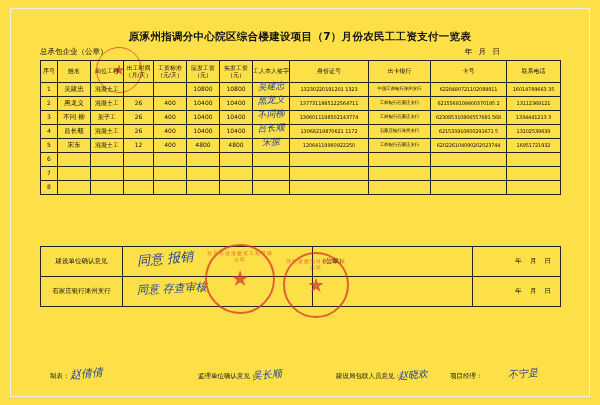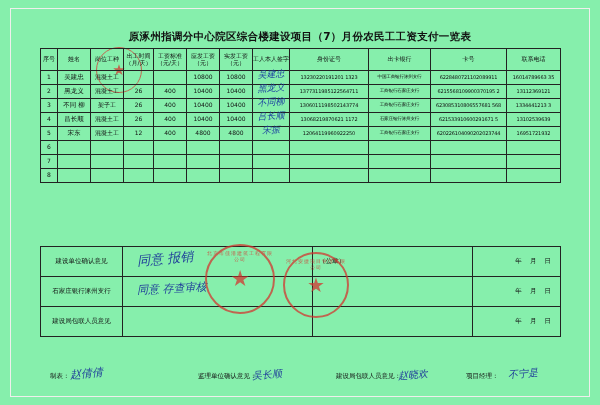--- a/index.html
+++ b/index.html
@@ -6,21 +6,21 @@
   body{
     width:600px;height:405px;
     background:#ffffff;
     font-family:"DejaVu Sans","Liberation Sans",sans-serif;
     color:#111;
     overflow:hidden;
     position:relative;
   }
   .page{
     position:absolute;inset:0;
-    background:#86efac;
+    background:#fde047;
     text-decoration:underline;
   }
   
   .scan-edge{
     position:absolute;left:10px;top:8px;right:10px;bottom:8px;
     border:1px solid #efefec;
     pointer-events:none;
   }
   .title{
     position:absolute;top:30px;left:0;width:600px;
@@ -35,21 +35,21 @@
     position:absolute;top:47px;left:40px;width:520px;
     font-size:7.5px;
     display:flex;
     align-items:flex-end;
   }
   .subrow .left{white-space:nowrap;}
   .subrow .right{margin-left:auto;white-space:nowrap;letter-spacing:2px;padding-right:58px;}
 
   table.main{
     position:absolute;
-    top:48px;left:40px;
+    top:60px;left:40px;
     border-collapse:collapse;
     width:520px;
     font-size:6px;
     table-layout:fixed;
   }
   table.main td,table.main th{
     border:1px solid #222;
     padding:0;
     text-align:center;
     vertical-align:middle;
@@ -146,39 +146,43 @@
     position:absolute;
     top:372px;left:46px;width:520px;
     font-size:6.5px;
     color:#111;
   }
   .footer span.lbl{margin-right:2px;}
   .f-item{position:absolute;white-space:nowrap;}
   .f1{left:4px;}
   .f2{left:152px;}
   .f3{left:290px;}
-  .f4{left:420px;}
+  .f4{left:404px;}
   .ink-f{
     font-family:"DejaVu Serif","Liberation Serif",serif;
     color:#203f9a;font-style:italic;font-size:11px;
     position:absolute;white-space:nowrap;transform:rotate(-5deg);
   }
   .ink-f1{left:24px;top:-6px;}
   .ink-f2{left:206px;top:-4px;font-size:10px;}
   .ink-f3{left:352px;top:-4px;font-size:10px;}
   .ink-f4{left:462px;top:-5px;font-size:10px;}
 </style>
 </head>
 <body>
 
 <div class="page">
   <div class="scan-edge"></div>
 
   <div class="title">原涿州指调分中心院区综合楼建设项目（7）月份农民工工资支付一览表</div>
 
+  <div class="subrow">
+    <div class="left">总承包企业（公章）</div>
+    <div class="right">年    月    日</div>
+  </div>
 
   <div class="seal" id="seal-top">
     <span class="star">★</span>
   </div>
 
   <table class="main">
     <colgroup>
       <col style="width:17px">
         <col style="width:33px">
         <col style="width:33px">
@@ -351,26 +355,20 @@
         <td class="op-date">年    月    日</td>
       </tr>
       <tr>
         <td class="op-label">石家庄银行涿州支行</td>
         <td class="op-body">
           <span class="ink-blue op-ink2">同意 存查审核</span>
         </td>
         <td></td>
         <td class="op-date">年    月    日</td>
       </tr>
-      <tr>
-        <td class="op-label">建设局包联人员意见</td>
-        <td class="op-body"></td>
-        <td></td>
-        <td class="op-date">年    月    日</td>
-      </tr>
     </tbody>
   </table>
 
   <div class="seal" id="seal-mid-left">
     <span class="star">★</span>
     <span class="arc" style="top:4px;">北京市佳港建筑工程有限公司</span>
   </div>
   <div class="seal" id="seal-mid-right">
     <span class="star">★</span>
     <span class="arc" style="top:4px;">河北安捷项目管理有限公司</span>

